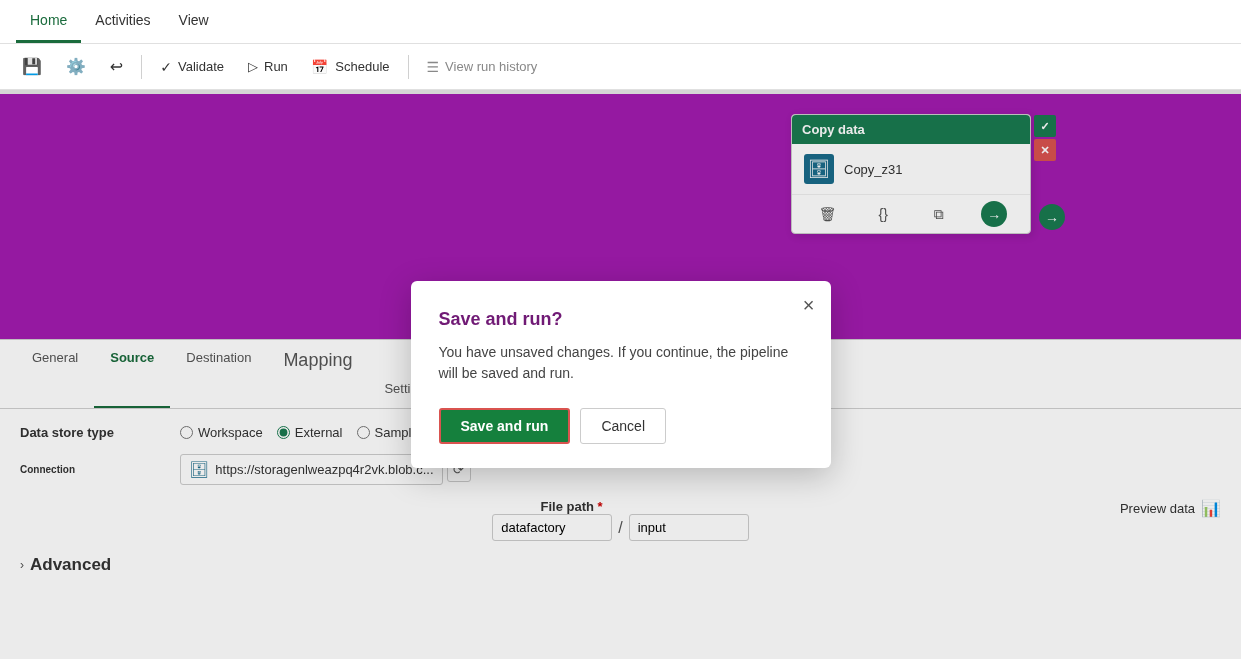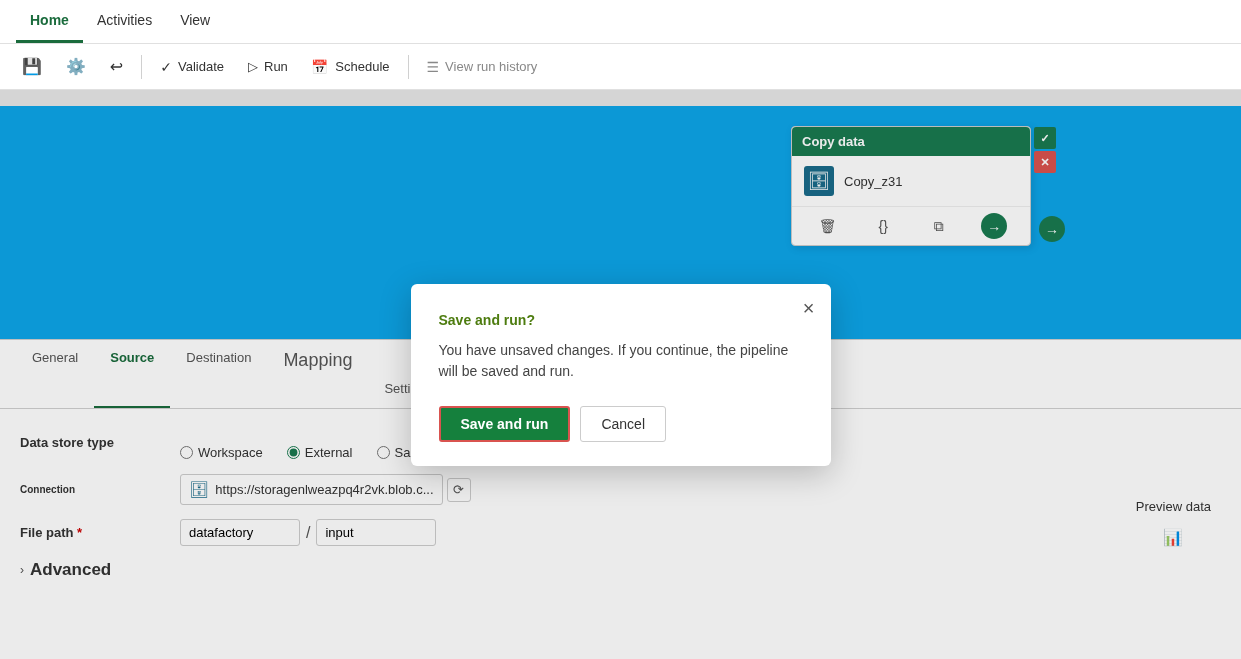--- a/index.html
+++ b/index.html
@@ -2,21 +2,21 @@
 <html><head>
   <meta charset="utf-8">
   <style>
     * { box-sizing: border-box; margin: 0; padding: 0; }
     body { font-family: 'Segoe UI', Arial, sans-serif; font-size: 14px; background: #f3f3f3; color: #333; width: 1241px; height: 659px; overflow: hidden; }
   </style>
 </head>
 <body>
 
 <div data-name="top-nav" style="background:#fff; border-bottom:1px solid #e0e0e0; display:flex; align-items:stretch; height:44px; padding:0 16px;">
-  <div data-name="nav-item-home" style="padding:4px 14px; display:flex; align-items:center; cursor:pointer; font-size:14px; color:#1a6b3c; font-weight:700; border-bottom:3px solid #1a6b3c;">
+  <div data-name="nav-item-home" style="padding:4px 14px; display:flex; align-items:center; cursor:pointer; font-size:14px; color:#1a6b3c; font-weight:400; border-bottom:3px solid #1a6b3c;">
     <span>Home</span>
   </div>
   <div data-name="nav-item-activities" style="padding:0 14px; display:flex; align-items:center; cursor:pointer; font-size:14px; color:#333; border-bottom:3px solid transparent;">
     <span>Activities</span>
   </div>
   <div data-name="nav-item-view" style="padding:4px 14px; display:flex; align-items:center; cursor:pointer; font-size:14px; color:#333; border-bottom:3px solid transparent;">
     <span>View</span>
   </div>
 </div>
 
@@ -45,21 +45,21 @@
   </button>
   <div data-name="toolbar-separator-2" style="width:1px;height:24px;background:#d0d0d0;margin:0 4px;"></div>
   <button data-name="run-history-button" style="display:flex;align-items:center;gap:6px;padding:5px 10px;border:none;background:transparent;cursor:pointer;color:#888;font-size:13px;border-radius:3px;">
     <span data-name="history-icon" style="font-size:14px;">☰</span>
     <span>View run history</span>
   </button>
 </div>
 
 <div data-name="main-area" style="position:relative; height:569px; background:#e8e8e8;">
 
-  <div data-name="canvas-area" style="position:absolute; top:16px; left:0; right:0; height:255px; background:#0ea5e9; overflow:hidden;">
+  <div data-name="canvas-area" style="position:absolute; top:4px; left:0; right:0; height:255px; background:#a21caf; overflow:hidden;">
 
     <div data-name="copy-data-node" style="position:absolute; top:20px; right:210px; width:240px; background:#fff; border:1px solid #ccc; border-radius:4px; box-shadow:2px 2px 8px rgba(0,0,0,0.12);">
       <div data-name="node-header" style="background:#1a7a50;color:#fff;padding:7px 10px;font-size:13px;font-weight:600;border-radius:4px 4px 0 0;display:flex;justify-content:space-between;align-items:center;">
         <span>Copy data</span>
         <div data-name="node-side-controls" style="display:flex;flex-direction:column;gap:2px;position:absolute;right:-26px;top:0;">
           <div data-name="node-check-btn" style="width:22px;height:22px;background:#1a7a50;display:flex;align-items:center;justify-content:center;font-size:11px;color:#fff;cursor:pointer;border-radius:2px;">✓</div>
           <div data-name="node-close-btn" style="width:22px;height:22px;background:#d9534f;display:flex;align-items:center;justify-content:center;font-size:11px;color:#fff;cursor:pointer;border-radius:2px;">✕</div>
         </div>
       </div>
       <div data-name="node-body" style="padding:10px 12px;display:flex;align-items:center;gap:10px;">
@@ -94,21 +94,21 @@
       </div>
       <div data-name="tab-settings" style="padding:10px 16px;font-size:13px;cursor:pointer;color:#555;border-bottom:2px solid transparent;margin-top:31px;">
         <span>Settings</span>
       </div>
     </div>
 
     <div data-name="panel-content" style="padding:16px 20px; position:relative;">
 
       <div data-name="data-store-type-row" style="display:flex;align-items:center;margin-bottom:14px;">
         <span data-name="data-store-type-label" style="font-size:13px;color:#333;width:160px;flex-shrink:0;font-weight:600;">Data store type</span>
-        <div data-name="data-store-options" style="display:flex;align-items:center;gap:24px;margin-top:20px;">
+        <div data-name="data-store-options" style="display:flex;align-items:center;gap:14px;">
           <label data-name="workspace-option" style="display:flex;align-items:center;gap:5px;font-size:13px;cursor:pointer;">
             <input type="radio" name="datastore" data-name="workspace-radio" style="accent-color: rgb(26, 122, 80); cursor: pointer;">
             <span>Workspace</span>
           </label>
           <label data-name="external-option" style="display:flex;align-items:center;gap:5px;font-size:13px;cursor:pointer;">
             <input type="radio" name="datastore" checked="" data-name="external-radio" style="accent-color: rgb(26, 122, 80); cursor: pointer;">
             <span>External</span>
           </label>
           <label data-name="sample-dataset-option" style="display:flex;align-items:center;gap:5px;font-size:13px;cursor:pointer;">
             <input type="radio" name="datastore" data-name="sample-dataset-radio" style="accent-color: rgb(26, 122, 80); cursor: pointer;">
@@ -119,48 +119,48 @@
 
       <div data-name="connection-row" style="display:flex;align-items:center;margin-bottom:14px;">
         <span data-name="connection-label" style="font-size:10px;color:#333;width:160px;flex-shrink:0;font-weight:600;">Connection</span>
         <div data-name="connection-field" style="display:flex;align-items:center;gap:6px;border:1px solid #ccc;border-radius:3px;padding:5px 8px;background:#fff;min-width:240px;cursor:pointer;">
           <span data-name="database-icon" style="font-size:16px;color:#1a6b8a;">🗄</span>
           <span data-name="connection-url" style="font-size:13px;color:#333;">https://storagenlweazpq4r2vk.blob.c...</span>
         </div>
         <div data-name="refresh-connection-btn" style="width:24px;height:24px;border:1px solid #ccc;border-radius:3px;display:flex;align-items:center;justify-content:center;cursor:pointer;background:#fff;font-size:13px;color:#555;margin-left:4px;">⟳</div>
       </div>
 
-      <div data-name="file-path-row" style="display:flex;align-items:center;margin-bottom:14px;">
+      <div data-name="file-path-row" style="display:flex;align-items:center;margin-bottom:14px;flex-direction:column;">
         <span data-name="file-path-label" style="font-size:13px;color:#333;width:160px;flex-shrink:0;font-weight:600;">
           <span>File path</span>
           <span style="color:#c00;"> *</span>
         </span>
         <div data-name="file-path-group" style="display:flex;align-items:center;gap:6px;">
           <input type="text" data-name="file-path-folder-input" style="border: 1px solid rgb(204, 204, 204); border-radius: 3px; padding: 5px 8px; font-size: 13px; background: rgb(255, 255, 255); outline: none; width: 120px;" value="datafactory">
           <span data-name="path-separator" style="font-size:16px;color:#555;">/</span>
           <input type="text" data-name="file-path-file-input" style="border: 1px solid rgb(204, 204, 204); border-radius: 3px; padding: 5px 8px; font-size: 13px; background: rgb(255, 255, 255); outline: none; width: 120px;" value="input">
         </div>
       </div>
 
-      <div data-name="preview-data-btn" style="position:absolute;right:30px;top:90px;display:flex;align-items:center;gap:14px;font-size:13px;color:#333;cursor:pointer;flex-direction:column;">
+      <div data-name="preview-data-btn" style="position:absolute;right:20px;top:90px;display:flex;align-items:center;gap:6px;font-size:13px;color:#333;cursor:pointer;">
         <span>Preview data</span>
         <span data-name="preview-icon" style="font-size:16px;">📊</span>
       </div>
 
       <div data-name="advanced-row" style="display:flex;align-items:center;gap:6px;cursor:pointer;margin-top:6px;">
         <span data-name="chevron-right-icon" style="font-size:12px;color:#555;">›</span>
         <span data-name="advanced-label" style="font-size:17px;color:#333;font-weight:600;">Advanced</span>
       </div>
     </div>
   </div>
 
   <div data-name="modal-overlay" style="position:absolute;top:0;left:0;right:0;bottom:0;background:rgba(0,0,0,0.08);display:flex;align-items:center;justify-content:center;z-index:100;">
     <div data-name="modal" style="background:#fff;border-radius:6px;box-shadow:0 8px 32px rgba(0,0,0,0.22);width:420px;padding:28px 28px 24px 28px;position:relative;">
       <button data-name="modal-close-button" style="position:absolute;top:14px;right:16px;background:transparent;border:none;font-size:20px;cursor:pointer;color:#555;line-height:1;">×</button>
-      <div data-name="modal-title" style="font-size:14px;font-weight:700;color:#4d7c0f;margin-bottom:12px;">Save and run?</div>
+      <div data-name="modal-title" style="font-size:18px;font-weight:700;color:#701a75;margin-bottom:12px;">Save and run?</div>
       <div data-name="modal-body" style="font-size:14px;color:#444;line-height:1.5;margin-bottom:24px;">You have unsaved changes. If you continue, the pipeline will be saved and run.</div>
       <div data-name="modal-actions" style="display:flex;gap:10px;">
         <button data-name="save-and-run-button" style="background:#15803d;color:#fff;border:2px solid #d9534f;border-radius:3px;padding:8px 20px;font-size:14px;font-weight:600;cursor:pointer;">
           <span>Save and run</span>
         </button>
         <button data-name="cancel-button" style="background:#fff;color:#333;border:1px solid #ccc;border-radius:3px;padding:8px 20px;font-size:14px;cursor:pointer;">
           <span>Cancel</span>
         </button>
       </div>
     </div>

